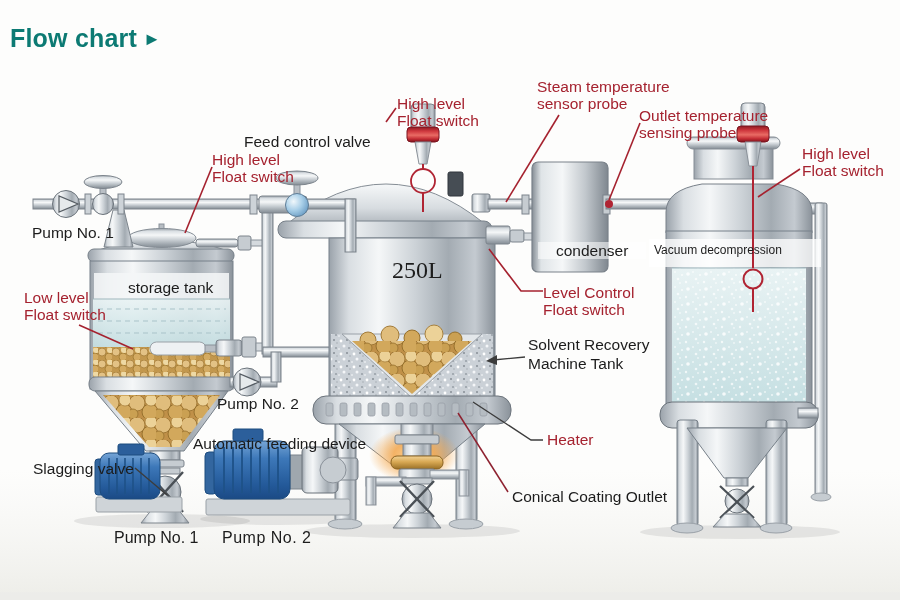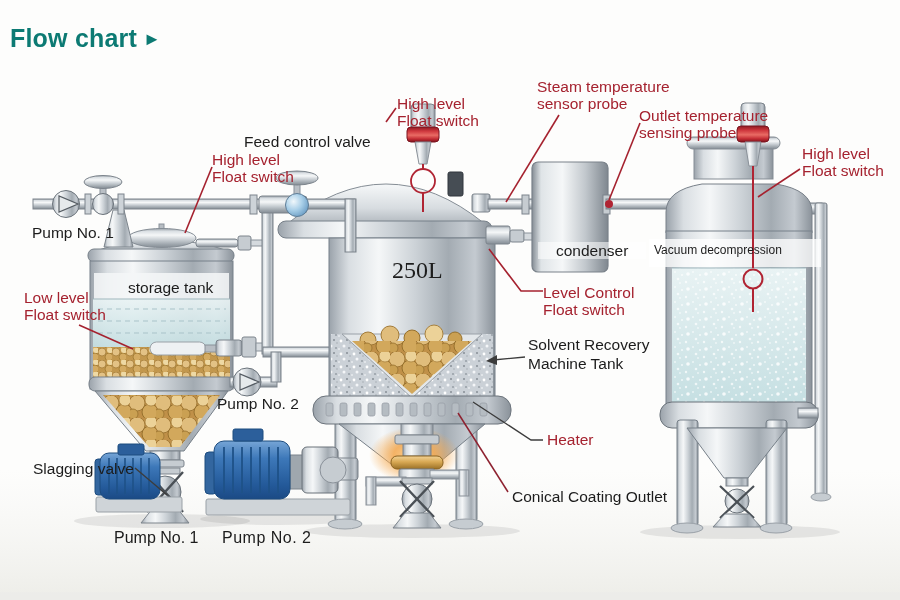--- a/index.html
+++ b/index.html
@@ -373,19 +373,20 @@
 Float switch</div>
 <div class="lbl" style="left:128px;top:279px">storage tank</div>
 <div class="lbl serif" style="left:392px;top:257px">250L</div>
 <div class="lbl whitebg" style="left:538px;top:242px">condenser</div>
 <div class="lbl vacband" style="left:654px;top:244px">Vacuum decompression</div>
 <div class="lbl red" style="left:543px;top:284px">Level Control
 Float switch</div>
 <div class="lbl" style="left:528px;top:336px;line-height:1.22">Solvent Recovery
 Machine Tank</div>
 <div class="lbl" style="left:217px;top:395px">Pump No. 2</div>
+<div class="lbl" style="left:193px;top:435px">Automatic feeding device</div>
 <div class="lbl red" style="left:547px;top:431px">Heater</div>
 <div class="lbl" style="left:33px;top:460px">Slagging valve</div>
 <div class="lbl" style="left:512px;top:488px">Conical Coating Outlet</div>
 <div class="lbl big" style="left:114px;top:529px">Pump No. 1</div>
 <div class="lbl big" style="left:222px;top:529px;letter-spacing:.5px">Pump No. 2</div>
 
 </div>
 
 </body></html>

